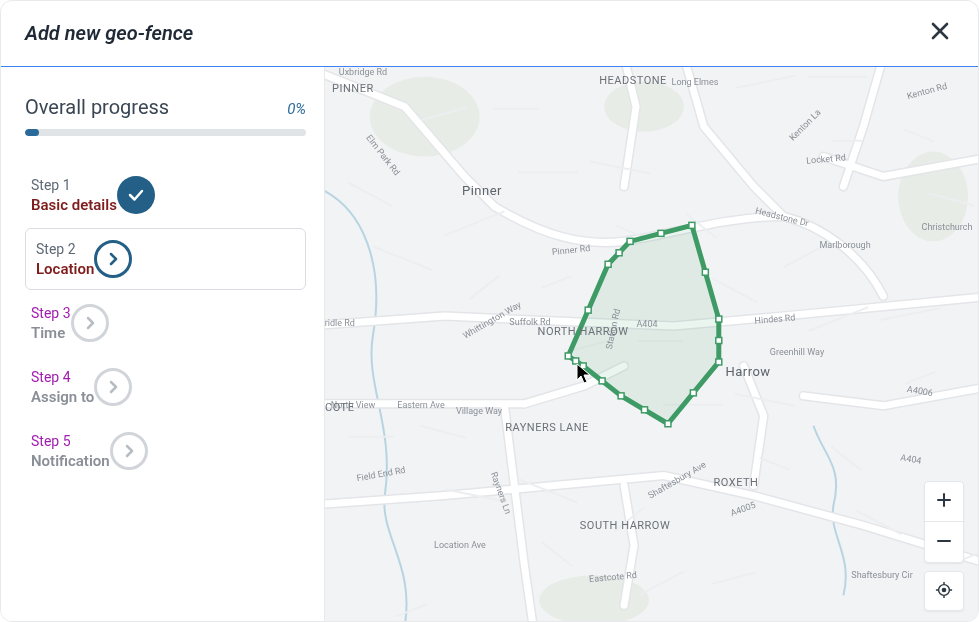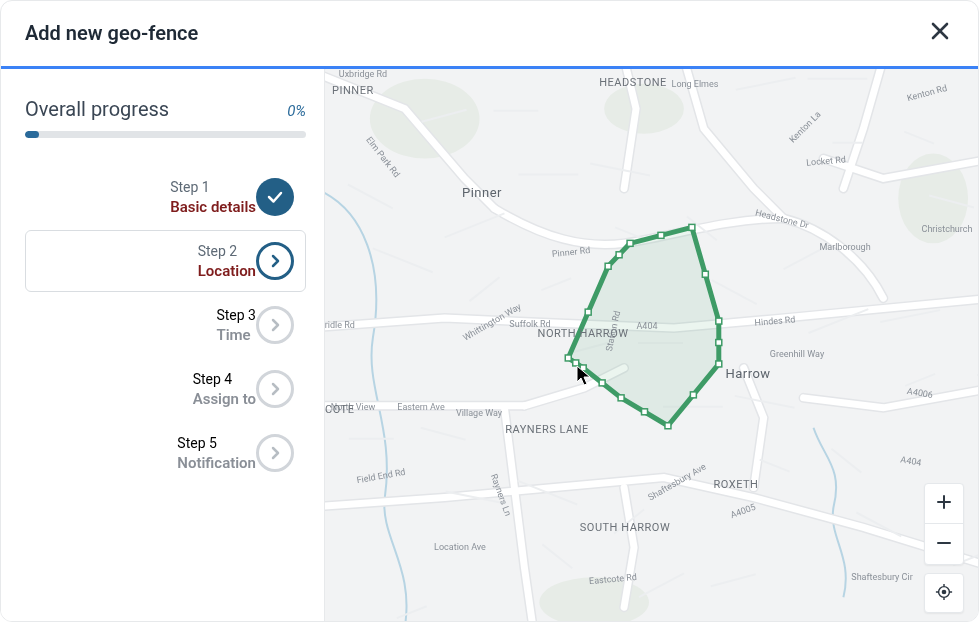--- a/index.html
+++ b/index.html
@@ -13,21 +13,22 @@
   overflow: hidden;
   position: relative;
   border: 1px solid #e7e9eb;
 }
 
 .header {
   display: flex;
   justify-content: space-between;
   align-items: center;
   padding: 16px 24px 18px 24px;
-  border-bottom: 3px solid #3b82f6;
+  border-bottom: 1px solid #3b82f6;
+  font-style: italic;
 }
 .header h1 {
   font-size: 20px;
   font-weight: 600;
   color: #1f2a36;
 }
 .close-btn {
   background: none;
   border: none;
   cursor: pointer;
@@ -75,33 +76,33 @@
 }
 .progress-fill {
   height: 100%;
   width: 5%;
   background: #2a6a9a;
   border-radius: 99px;
 }
 
 .step {
   display: flex;
-  justify-content: flex-end;
+  justify-content: flex-start;
   align-items: center;
   padding: 12px 12px 12px 6px;
   margin-bottom: 2px;
 }
 .step.selected {
   border: 1px solid #d9dde1;
   border-radius: 6px;
   padding: 11px 11px 11px 10px;
 }
 .step-text .step-label {
   font-size: 14px;
-  color: #000000;
+  color: #a21caf;
   margin-bottom: 3px;
 }
 .step-text .step-name {
   font-size: 15px;
   font-weight: 600;
   color: #8a8f97;
 }
 .step.done .step-name,
 .step.selected .step-name {
   color: #7f1d1d;

